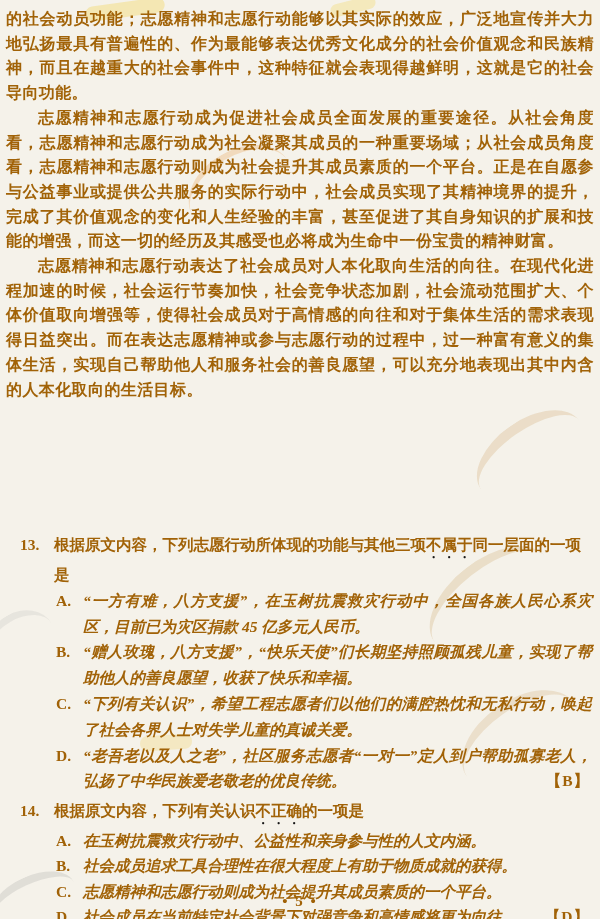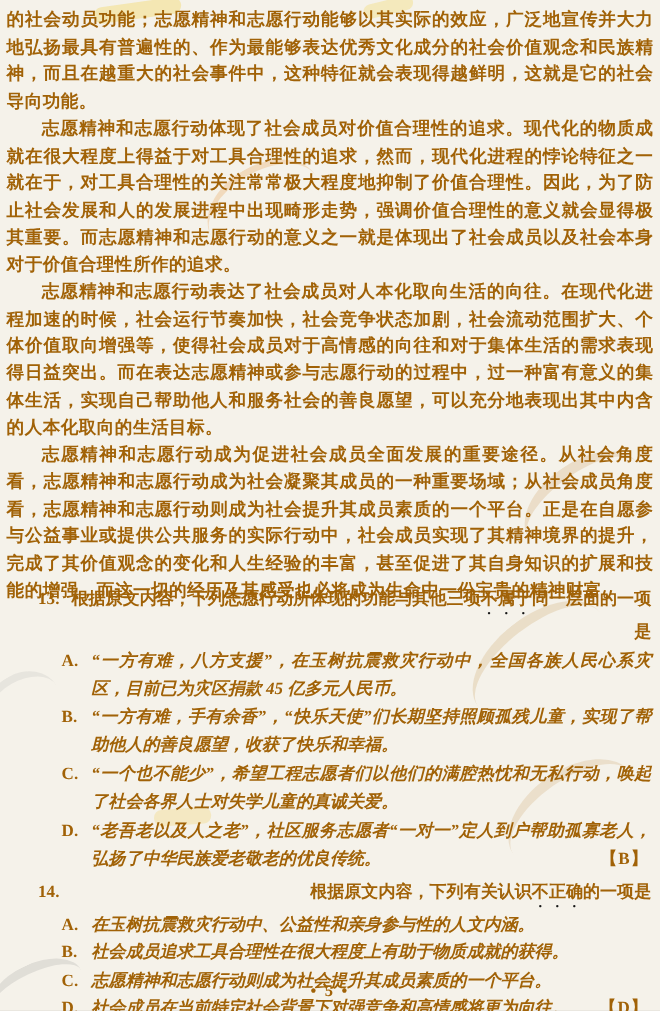--- a/index.html
+++ b/index.html
@@ -33,21 +33,21 @@
   
   .questions {
     position: absolute;
     top: 532px; left: 20px; right: 8px;
     font-size: 15.5px;
     font-weight: 600;
   }
   .question { position: relative; }
   .q13 { line-height: 25.8px; }
   .q14 { line-height: 25.2px; margin-top: 4px; }
-  .q-stem { display: flex; text-align: right; }
+  .q-stem { display: flex; }
   .q-num { flex: 0 0 34px; }
   .q-stem-text { flex: 1; }
   .options { margin-left: 36px; }
   .option { position: relative; display: flex; }
   .o-label { flex: 0 0 27px; }
   .o-text { flex: 1; text-align: justify; font-style: italic; }
   .answer {
     position: absolute;
     right: 2px; bottom: 0;
     font-weight: 700;
@@ -92,44 +92,43 @@
   <div class="wm wm-y3"></div>
   <div class="wm wm-o1"></div>
   <div class="wm wm-t1"></div>
   <div class="wm wm-t2"></div>
   <div class="wm wm-t3"></div>
   <div class="wm wm-g1"></div>
   <div class="wm wm-g2"></div>
 
   <div class="passage">
     <p class="no-indent">的社会动员功能；志愿精神和志愿行动能够以其实际的效应，广泛地宣传并大力地弘扬最具有普遍性的、作为最能够表达优秀文化成分的社会价值观念和民族精神，而且在越重大的社会事件中，这种特征就会表现得越鲜明，这就是它的社会导向功能。</p>
-    <p>志愿精神和志愿行动体现了社会成员对价值合理性的追求。现代化的物质成就在很大程度上得益于对工具合理性的追求，然而，现代化进程的悖论特征之一就在于，对工具合理性的关注常常极大程度地抑制了价值合理性。因此，为了防止社会发展和人的发展进程中出现畸形走势，强调价值合理性的意义就会显得极其重要。而志愿精神和志愿行动的意义之一就是体现出了社会成员以及社会本身对于价值合理性所作的追求。</p>
+    <p>志愿精神和志愿行动成为促进社会成员全面发展的重要途径。从社会角度看，志愿精神和志愿行动成为社会凝聚其成员的一种重要场域；从社会成员角度看，志愿精神和志愿行动则成为社会提升其成员素质的一个平台。正是在自愿参与公益事业或提供公共服务的实际行动中，社会成员实现了其精神境界的提升，完成了其价值观念的变化和人生经验的丰富，甚至促进了其自身知识的扩展和技能的增强，而这一切的经历及其感受也必将成为生命中一份宝贵的精神财富。</p>
     <p>志愿精神和志愿行动表达了社会成员对人本化取向生活的向往。在现代化进程加速的时候，社会运行节奏加快，社会竞争状态加剧，社会流动范围扩大、个体价值取向增强等，使得社会成员对于高情感的向往和对于集体生活的需求表现得日益突出。而在表达志愿精神或参与志愿行动的过程中，过一种富有意义的集体生活，实现自己帮助他人和服务社会的善良愿望，可以充分地表现出其中内含的人本化取向的生活目标。</p>
-    <p>志愿精神和志愿行动成为促进社会成员全面发展的重要途径。从社会角度看，志愿精神和志愿行动成为社会凝聚其成员的一种重要场域；从社会成员角度看，志愿精神和志愿行动则成为社会提升其成员素质的一个平台。正是在自愿参与公益事业或提供公共服务的实际行动中，社会成员实现了其精神境界的提升，完成了其价值观念的变化和人生经验的丰富，甚至促进了其自身知识的扩展和技能的增强，而这一切的经历及其感受也必将成为生命中一份宝贵的精神财富。</p>
   </div>
 
   <div class="questions">
 
     <div class="question q13">
       <div class="q-stem">
         <span class="q-num">13.</span>
         <span class="q-stem-text"><span>根据原文内容，下列志愿行动所体现的功能与其他三项</span><span class="emph">不属于</span><span>同一层面的一项是</span></span>
       </div>
       <div class="options">
         <div class="option">
           <span class="o-label">A.</span>
           <span class="o-text">“一方有难，八方支援”，在玉树抗震救灾行动中，全国各族人民心系灾区，目前已为灾区捐款 45 亿多元人民币。</span>
         </div>
         <div class="option">
           <span class="o-label">B.</span>
-          <span class="o-text">“一方有难，手有余香”，“快乐天使”们长期坚持照顾孤残儿童，实现了帮助他人的善良愿望，收获了快乐和幸福。</span>
+          <span class="o-text">“赠人玫瑰，八方支援”，“快乐天使”们长期坚持照顾孤残儿童，实现了帮助他人的善良愿望，收获了快乐和幸福。</span>
         </div>
         <div class="option">
           <span class="o-label">C.</span>
-          <span class="o-text">“一个也不能少”，希望工程志愿者们以他们的满腔热忱和无私行动，唤起了社会各界人士对失学儿童的真诚关爱。</span>
+          <span class="o-text">“下列有关认识”，希望工程志愿者们以他们的满腔热忱和无私行动，唤起了社会各界人士对失学儿童的真诚关爱。</span>
         </div>
         <div class="option">
           <span class="o-label">D.</span>
           <span class="o-text">“老吾老以及人之老”，社区服务志愿者“一对一”定人到户帮助孤寡老人，弘扬了中华民族爱老敬老的优良传统。</span>
           <span class="answer">【B】</span>
         </div>
       </div>
     </div>
 
     <div class="question q14">

